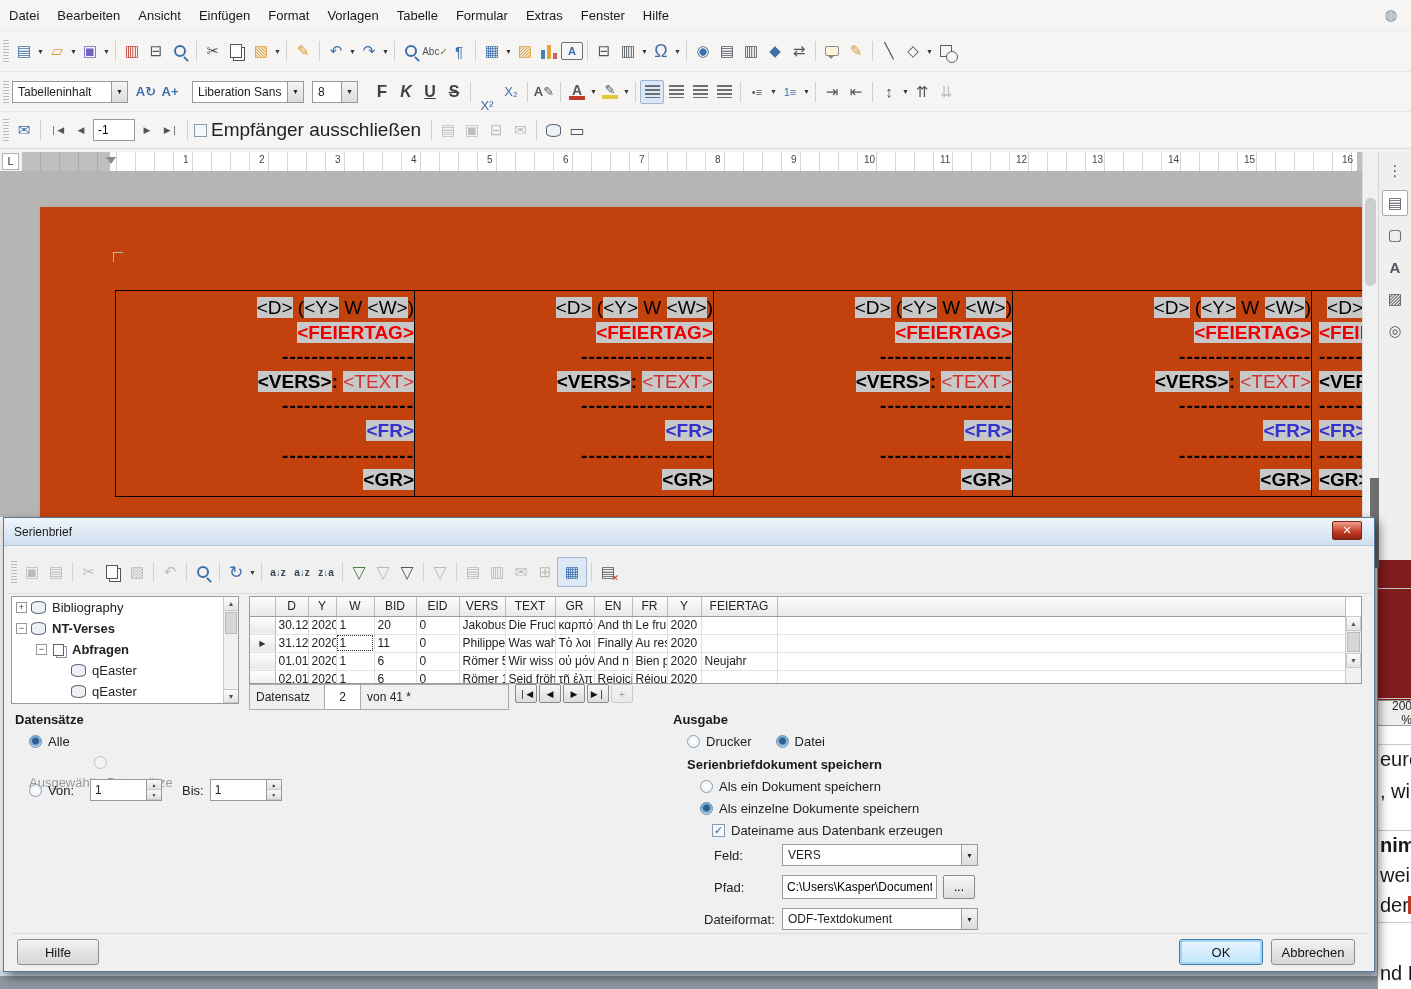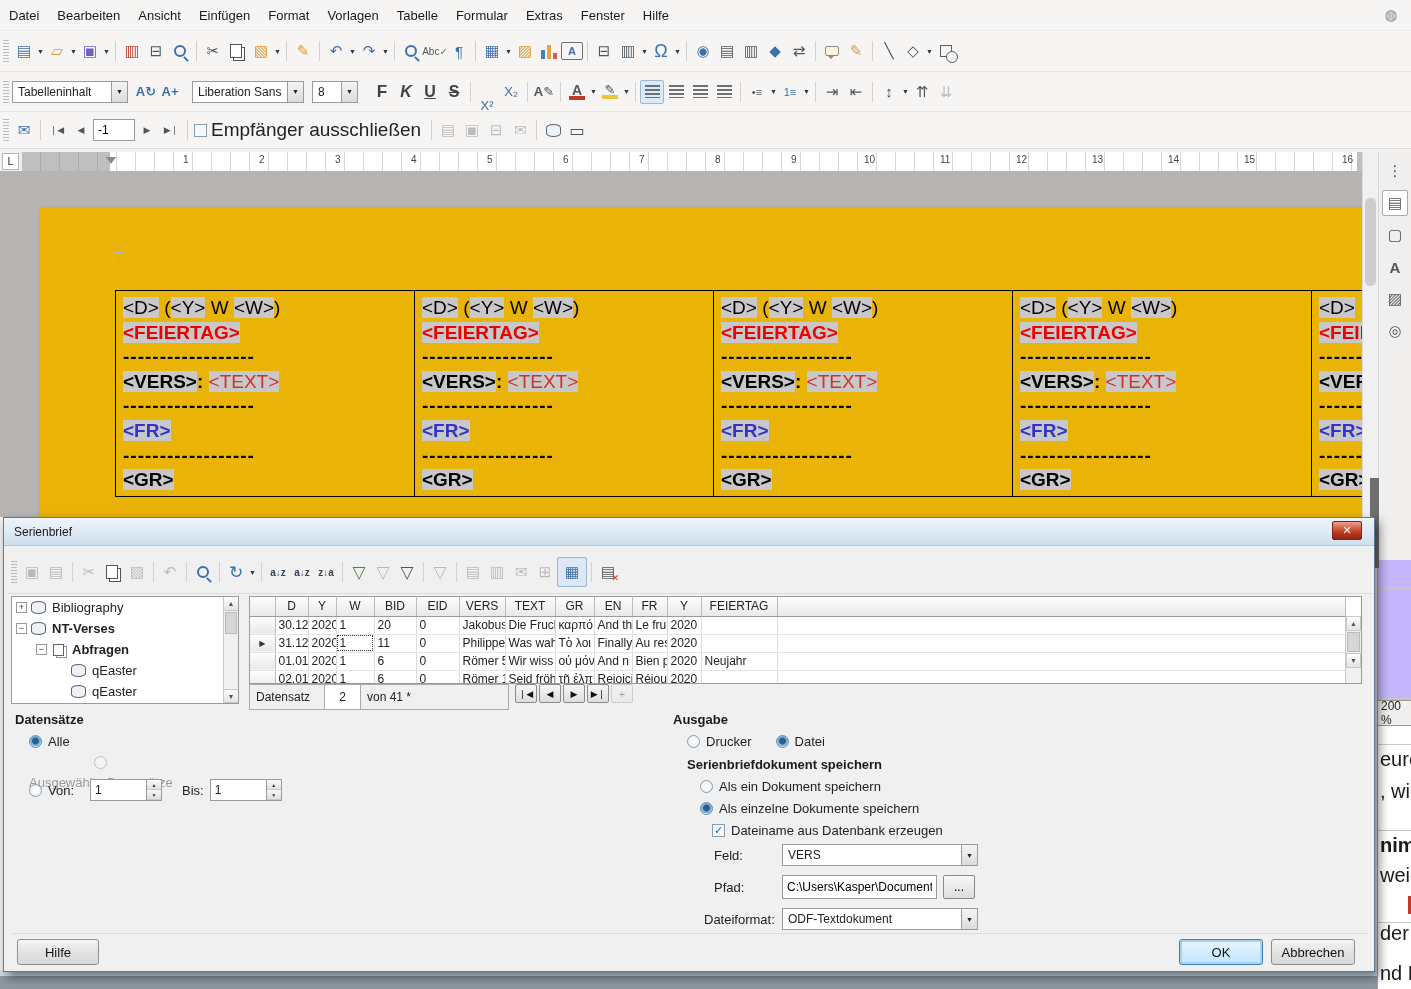--- a/index.html
+++ b/index.html
@@ -51,42 +51,42 @@
 
   
   #ruler { position:absolute; left:22px; top:152px; width:1340px; height:19px; background:#bfbfbf; }
   #ruler .rwhite { position:absolute; left:88px; top:0; width:1247px; height:19px; background:#fff; }
   #ruler .ticks { position:absolute; left:0; top:0; width:100%; height:100%;
      background:repeating-linear-gradient(90deg, transparent 0 18px, #888 18px 19px); opacity:.35; }
   #ruler span { position:absolute; top:2px; font-size:10px; color:#444; }
 
   
   #docarea { position:absolute; left:0; top:171px; width:1362px; height:346px; background:#b7b5b3; overflow:hidden; }
-  #page { position:absolute; left:40px; top:36px; width:1322px; height:310px; background:#eab308; box-shadow:2px 2px 4px rgba(0,0,0,.35); }
+  #page { position:absolute; left:40px; top:36px; width:1322px; height:310px; background:#c2410c; box-shadow:2px 2px 4px rgba(0,0,0,.35);text-align:right; }
   #dtable { position:absolute; left:75px; top:83px; width:1247px; height:207px; border-top:1px solid #000; border-bottom:1px solid #000; display:flex; overflow:hidden; }
   .dcell { border-left:1px solid #000; padding:5px 0 0 7px; width:299px; flex:none; overflow:hidden; font-size:19px; line-height:24.6px; color:#000; white-space:nowrap; }
   .dcell:last-child { width:52px; }
   .fld { background:#c8c8c8; }
   .feier { color:#ee0000; font-weight:bold; }
   .verstxt { color:#d03030; }
   .frblue { color:#3333cc; font-weight:bold; }
   .bold { font-weight:bold; }
   .dash { font-weight:bold; letter-spacing:1px; }
 
   
   #vscroll { position:absolute; left:1362px; top:152px; width:15px; height:837px; background:#f0f0f0; border-left:1px solid #dcdcdc; }
   #vscroll .thumb { position:absolute; left:2px; top:46px; width:11px; height:88px; background:#cdcdcd; border-radius:5px; }
   #sidegrip { position:absolute; left:1370px; top:478px; width:9px; height:90px; background:#6f6f6f; z-index:3; }
   #sidegrip::after { content:""; position:absolute; left:1px; top:38px; border:4px solid transparent; border-left-color:#fff; }
   #sidebar { position:absolute; left:1378px; top:152px; width:33px; height:408px; background:#f0efee; border-left:1px solid #d8d6d4; }
   #sidebar .sico { width:26px; height:26px; margin:6px auto 2px auto; display:flex; align-items:center; justify-content:center; font-size:15px; color:#4f565e; }
   #sidebar .pressed { border:1px solid #aaa; background:#fff; border-radius:2px; }
 
   
-  #rwin { position:absolute; left:1377px; top:560px; width:34px; height:429px; background:#c4b5fd; border-left:1px solid #98a4ae; }
+  #rwin { position:absolute; left:1377px; top:560px; width:34px; height:429px; background:#7f1d1d; border-left:1px solid #98a4ae;text-align:right; }
   #rwin .zoombox { position:absolute; left:0; top:140px; width:34px; height:26px; border-top:1px solid #9a9a9a; border-bottom:1px solid #9a9a9a; background:#f0efee; font-size:12px; color:#222; display:flex; align-items:center; padding-left:3px; }
   #rwin .docwhite { position:absolute; left:0; top:166px; width:34px; height:263px; background:#fff; }
   #rwin .frag { position:absolute; left:2px; font-size:20px; color:#1a1a1a; white-space:nowrap; }
   #rwin .hline { position:absolute; left:0; width:34px; height:1px; background:#c9c9c9; }
 
   #bottomstrip { position:absolute; left:0; top:970px; width:1377px; height:19px; background:linear-gradient(#cfe0ee 0 6px, #8d98a2 6px 100%); }
 
   
   #dlg { position:absolute; left:3px; top:517px; width:1372px; height:455px; background:#f0f0f0; border:1px solid #5c7a99; box-shadow:4px 5px 10px rgba(0,0,0,.5); z-index:10; }
   #dlg-title { position:absolute; left:0; top:0; width:100%; height:28px; background:linear-gradient(#eef5fc,#cfdfee); border-bottom:1px solid #b5c8da; display:flex; align-items:center; padding-left:10px; font-size:12px; color:#1a1a1a; }
@@ -413,21 +413,21 @@
   <div class="zoombox">
       <span>200 %</span>
     </div>
   <div class="docwhite">
     <div class="hline" style="top:18px;"></div>
     <span class="frag" style="top:22px;">eure</span>
     <span class="frag" style="top:54px;">, wie</span>
     <div class="hline" style="top:104px;"></div>
     <span class="frag" style="top:108px;font-weight:bold;">nimm</span>
     <span class="frag" style="top:138px;">weige</span>
-    <span class="frag" style="top:168px;margin-top:28px;">der</span>
+    <span class="frag" style="top:168px;">der</span>
     <span style="position:absolute;left:30px;top:170px;width:3px;height:18px;background:#c0392b;"></span>
     <div class="hline" style="top:196px;"></div>
     <span class="frag" style="top:236px;">nd E</span>
   </div>
 </div>
 <div id="bottomstrip"></div>
 
 <div id="dlg">
   <div id="dlg-title">
       <span>Serienbrief</span>

